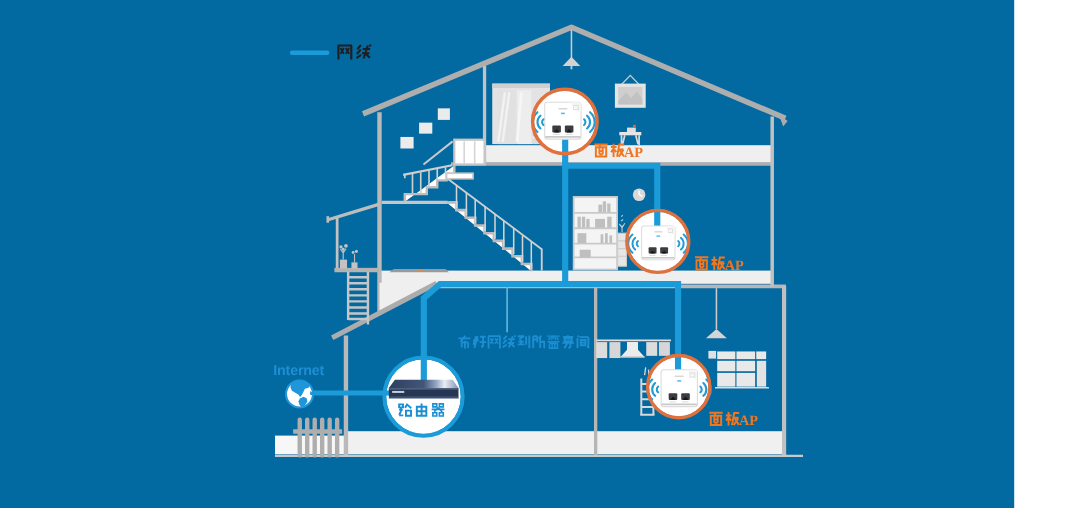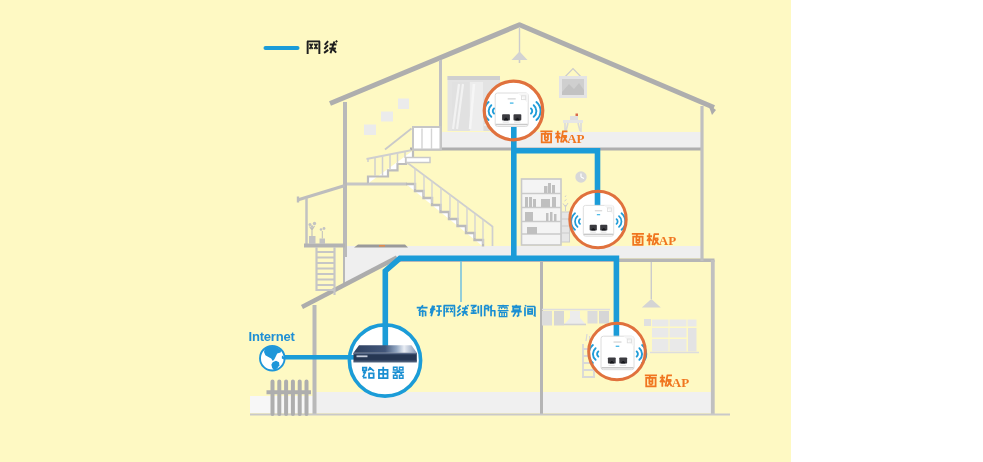--- a/index.html
+++ b/index.html
@@ -1,16 +1,16 @@
 <!DOCTYPE html>
 <html><head>
 <meta charset="utf-8">
 <style>
 html,body{margin:0;padding:0;background:#ffffff;}
-#stage{position:relative;width:791px;height:462px;overflow:hidden;background:#fef9c3;font-family:"Liberation Sans",sans-serif;}
+#stage{position:relative;width:922px;height:462px;overflow:hidden;background:#0369a1;font-family:"Liberation Sans",sans-serif;}
 </style>
 </head>
 <body>
 <div id="stage">
 <svg width="983" height="462" viewBox="0 0 983 462" xmlns="http://www.w3.org/2000/svg" fill="none">
 <defs>
 
 <g id="gy_wang" stroke-width="13" fill="none">
   <path d="M7,9 H93 M11,9 V94 M89,9 V94"></path>
   <path d="M24,24 L44,60 M44,24 L24,60 M56,24 L76,60 M76,24 L56,60" stroke-width="11"></path>

